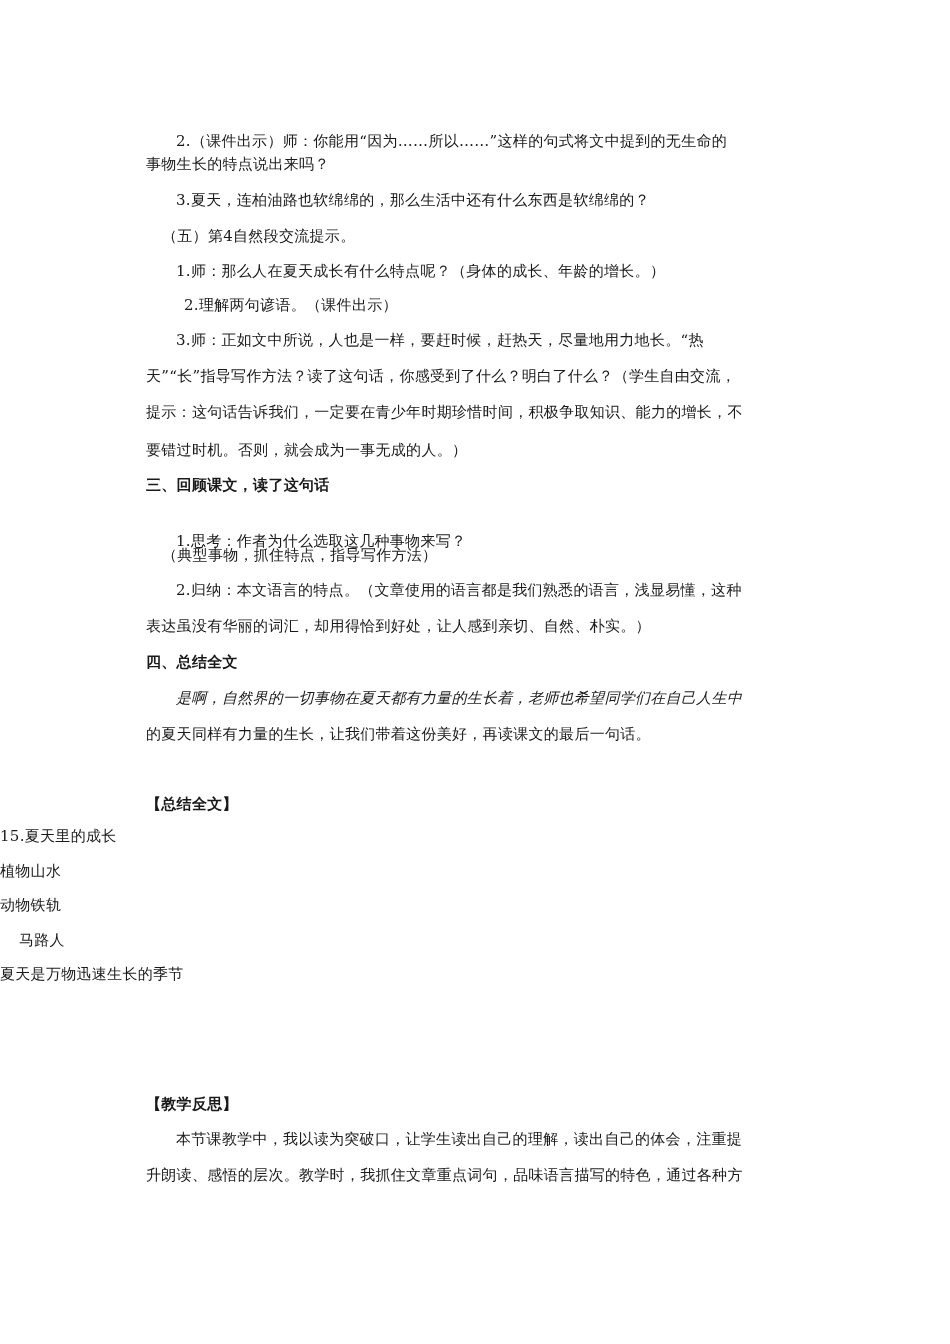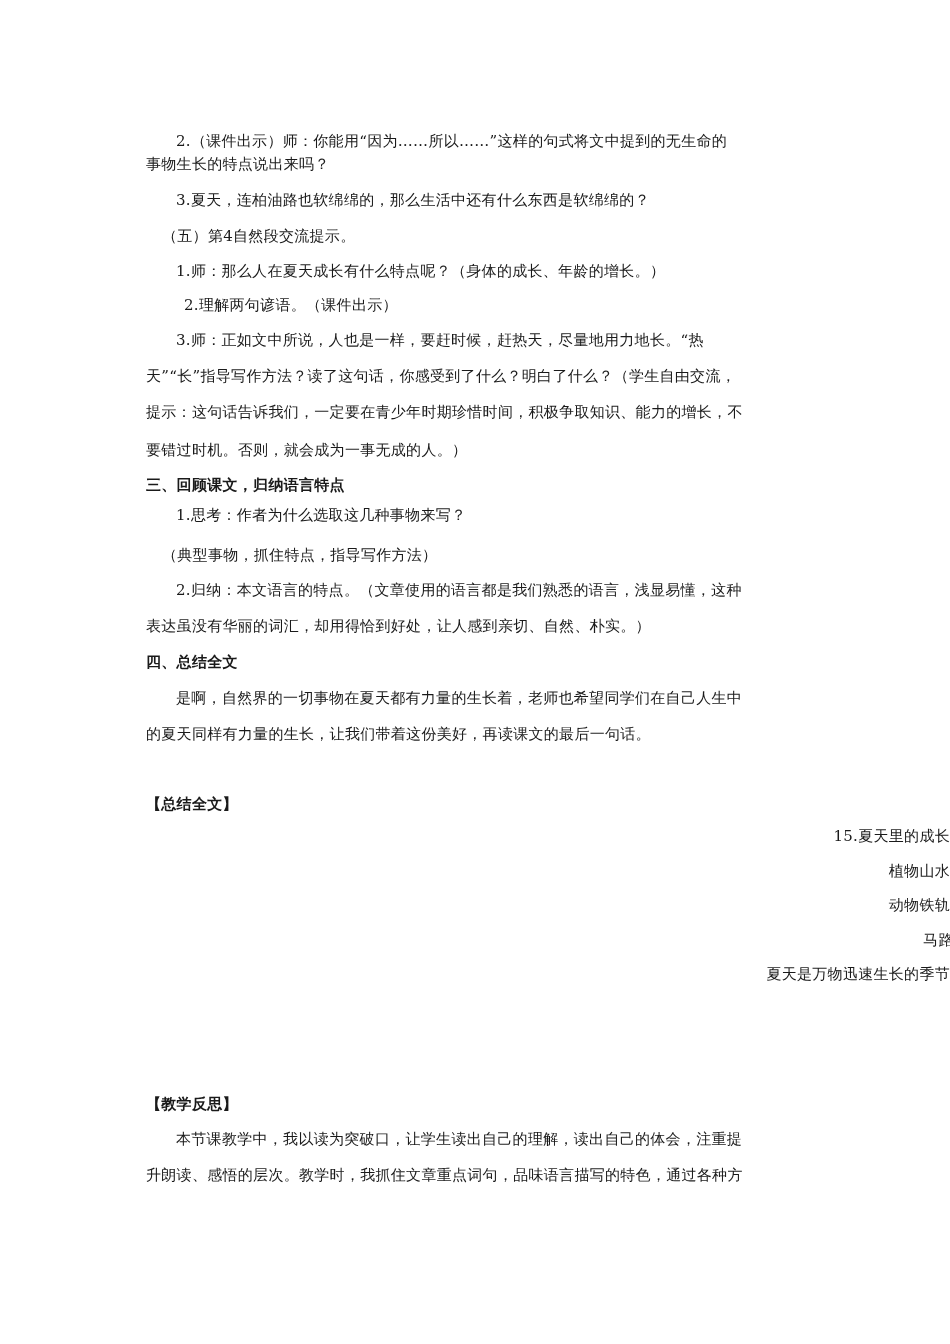--- a/index.html
+++ b/index.html
@@ -1,43 +1,43 @@
 <!DOCTYPE html>
 <html><head>
 <meta charset="utf-8">
 <style>
   html, body { margin: 0; padding: 0; background: #ffffff; }
   body { width: 950px; height: 1344px; position: relative; overflow: hidden;
          font-family: "DejaVu Serif", "Liberation Serif", serif; color: #1a1a1a; }
   .line { position: absolute; font-size: 15px; line-height: 20px; white-space: nowrap; letter-spacing: 0.3px; }
   .bold { font-weight: bold; font-family: "DejaVu Sans", "Liberation Sans", sans-serif; }
-  .center { left: 0; width: 950px; text-align: right; }
+  .center { left: 0; width: 950px; text-align: left; }
 </style>
 </head>
 <body>
 
 <div class="line" style="left:176px;top:118px;margin-top:13px;">2.（课件出示）师：你能用“因为……所以……”这样的句式将文中提到的无生命的</div>
 <div class="line" style="left:146px;top:154px;">事物生长的特点说出来吗？</div>
 <div class="line" style="left:176px;top:190px;">3.夏天，连柏油路也软绵绵的，那么生活中还有什么东西是软绵绵的？</div>
 <div class="line" style="left:162px;top:226px;">（五）第4自然段交流提示。</div>
 <div class="line" style="left:176px;top:261px;">1.师：那么人在夏天成长有什么特点呢？（身体的成长、年龄的增长。）</div>
 <div class="line" style="left:176px;top:295px;margin-left:8px;">2.理解两句谚语。（课件出示）</div>
 <div class="line" style="left:176px;top:330px;">3.师：正如文中所说，人也是一样，要赶时候，赶热天，尽量地用力地长。“热</div>
 <div class="line" style="left:146px;top:366px;">天”“长”指导写作方法？读了这句话，你感受到了什么？明白了什么？（学生自由交流，</div>
 <div class="line" style="left:146px;top:402px;">提示：这句话告诉我们，一定要在青少年时期珍惜时间，积极争取知识、能力的增长，不</div>
 <div class="line" style="left:146px;top:440px;">要错过时机。否则，就会成为一事无成的人。）</div>
 
-<div class="line bold" style="left:146px;top:475px;">三、回顾课文，归纳语言特点</div>
-<div class="line" style="left:176px;top:505px;">1.思考：作者为什么选取这几种事物来写？</div>
+<div class="line bold" style="left:146px;top:475px;">三、回顾课文，读了这句话</div>
+<div class="line" style="left:176px;top:531px;">1.思考：作者为什么选取这几种事物来写？</div>
 <div class="line" style="left:162px;top:545px;">（典型事物，抓住特点，指导写作方法）</div>
 <div class="line" style="left:176px;top:580px;">2.归纳：本文语言的特点。（文章使用的语言都是我们熟悉的语言，浅显易懂，这种</div>
 <div class="line" style="left:146px;top:616px;">表达虽没有华丽的词汇，却用得恰到好处，让人感到亲切、自然、朴实。）</div>
 
 <div class="line bold" style="left:146px;top:652px;">四、总结全文</div>
-<div class="line" style="left:176px;top:688px;">是啊，自然界的一切事物在夏天都有力量的生长着，老师也希望同学们在自己人生中</div>
+<div class="line" style="left:176px;top:688px;font-style:italic;">是啊，自然界的一切事物在夏天都有力量的生长着，老师也希望同学们在自己人生中</div>
 <div class="line" style="left:146px;top:724px;">的夏天同样有力量的生长，让我们带着这份美好，再读课文的最后一句话。</div>
 
 <div class="line bold" style="left:146px;top:794px;">【总结全文】</div>
 <div class="line center" style="top:826px;">15.夏天里的成长</div>
 <div class="line center" style="top:861px;">植物山水</div>
 <div class="line center" style="top:895px;">动物铁轨</div>
 <div class="line center" style="top:930px;margin-left:19px;">马路人</div>
 <div class="line center" style="top:964px;">夏天是万物迅速生长的季节</div>
 
 <div class="line bold" style="left:146px;top:1094px;">【教学反思】</div>

